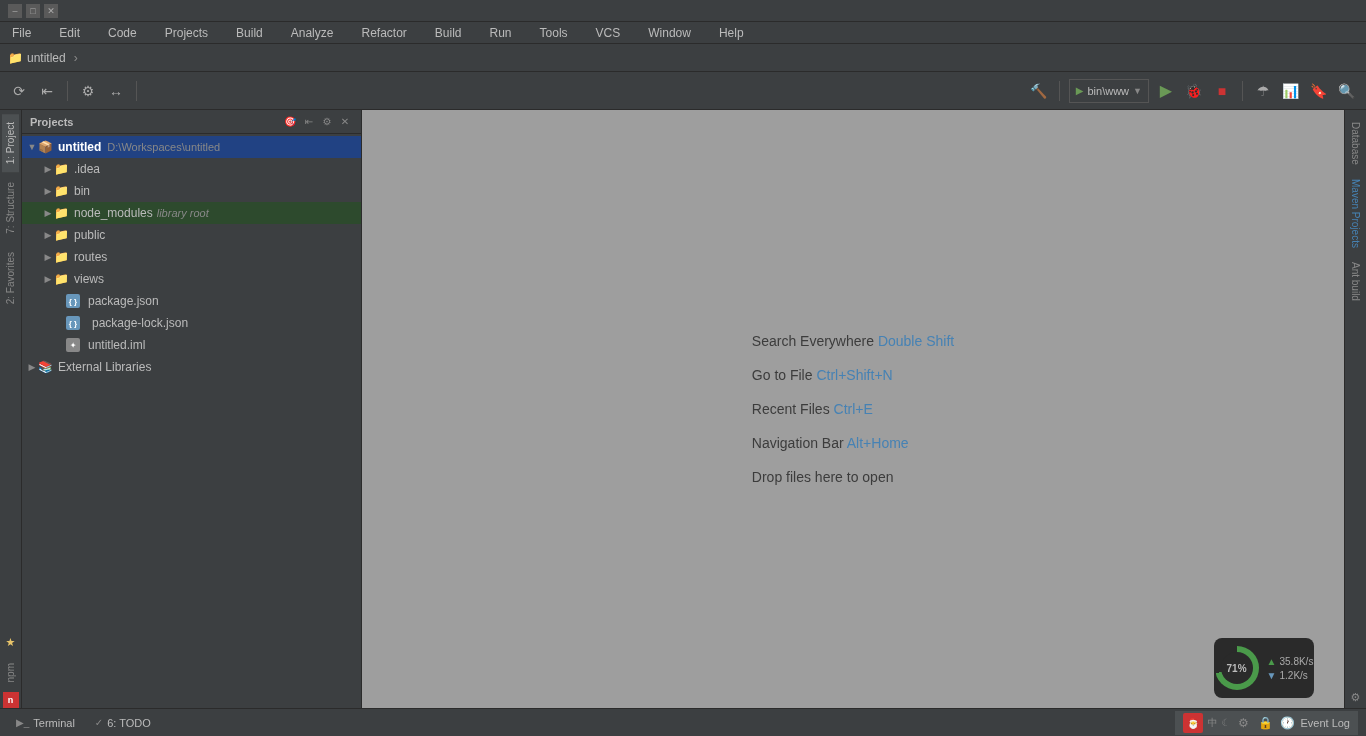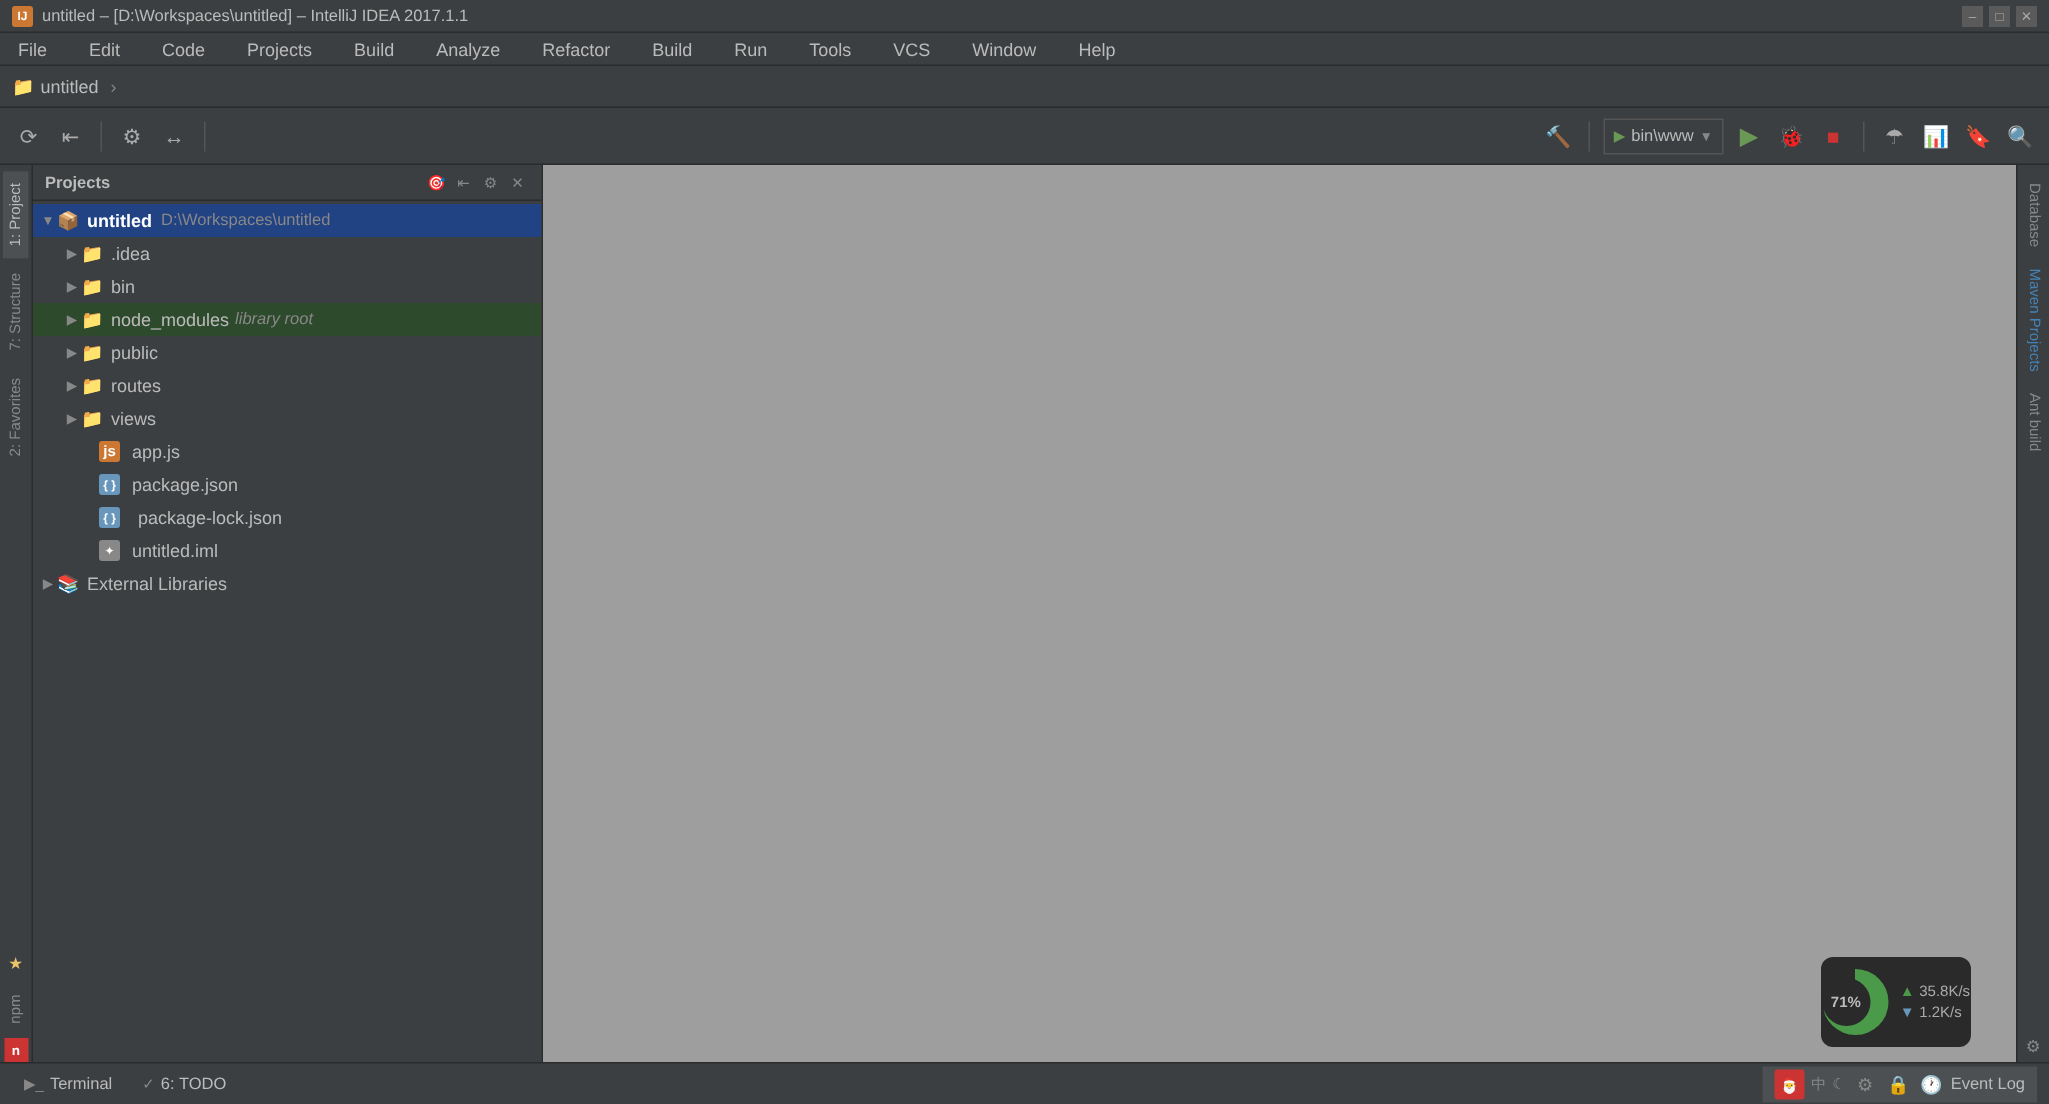--- a/index.html
+++ b/index.html
@@ -310,20 +310,21 @@
       justify-content: center;
       gap: 8px;
     }
     #cpu-circle {
       width: 44px;
       height: 44px;
       border-radius: 50%;
       background: conic-gradient(#4a9a4a 0% 71%, #2a2a2a 71% 100%);
       display: flex;
       align-items: center;
+      justify-content: center;
       position: relative;
     }
     #cpu-circle-inner {
       width: 32px;
       height: 32px;
       background: #2a2a2a;
       border-radius: 50%;
       display: flex;
       align-items: center;
       justify-content: center;
@@ -418,24 +419,20 @@
       color: #888;
       padding: 8px 3px;
       cursor: pointer;
       white-space: nowrap;
     }
   </style>
 </head>
 <body>
 
 <div id="title-bar">
-  <div id="title-bar-left">
-    <div id="title-bar-icon">IJ</div>
-    <span>untitled – [D:\Workspaces\untitled] – IntelliJ IDEA 2017.1.1</span>
-  </div>
   <div id="title-bar-controls">
     <button class="title-btn">–</button>
     <button class="title-btn">□</button>
     <button class="title-btn">✕</button>
   </div>
 </div>
 
 <div id="menu-bar">
   <span class="menu-item">File</span>
   <span class="menu-item">Edit</span>
@@ -546,25 +543,20 @@
         <span class="tree-icon folder-icon">📁</span>
         <span>routes</span>
       </div>
 
       <div class="tree-item" style="padding-left:20px;">
         <span class="tree-arrow">▶</span>
         <span class="tree-icon folder-icon">📁</span>
         <span>views</span>
       </div>
 
-      <div class="tree-item" style="padding-left:32px;">
-        <span class="tree-arrow"></span>
-        <span class="tree-icon js-icon" style="font-size:10px; background:#cc7832; color:white; width:14px; height:14px; display:inline-flex; align-items:center; justify-content:center; border-radius:2px; font-weight:bold;">js</span>
-        <span style="margin-left:4px;">app.js</span>
-      </div>
 
       <div class="tree-item" style="padding-left:32px;">
         <span class="tree-arrow"></span>
         <span class="tree-icon json-icon" style="font-size:10px; background:#6897bb; color:white; width:14px; height:14px; display:inline-flex; align-items:center; justify-content:center; border-radius:2px; font-weight:bold; font-size:8px;">{ }</span>
         <span style="margin-left:4px;">package.json</span>
       </div>
 
       <div class="tree-item" style="padding-left:32px;">
         <span class="tree-arrow"></span>
         <span class="tree-icon json-icon" style="font-size:10px; background:#6897bb; color:white; width:14px; height:14px; display:inline-flex; align-items:center; justify-content:center; border-radius:2px; font-weight:bold; font-size:8px;">{ }</span>
@@ -579,20 +571,37 @@
 
       <div class="tree-item">
         <span class="tree-arrow">▶</span>
         <span class="tree-icon" style="color:#5a8a5a; font-size:12px;">📚</span>
         <span>External Libraries</span>
       </div>
     </div>
   </div>
 
   <div id="editor-area">
+    <div id="editor-hints">
+      <div class="hint-line">
+        Search Everywhere <span class="hint-shortcut">Double Shift</span>
+      </div>
+      <div class="hint-line">
+        Go to File <span class="hint-shortcut">Ctrl+Shift+N</span>
+      </div>
+      <div class="hint-line">
+        Recent Files <span class="hint-shortcut">Ctrl+E</span>
+      </div>
+      <div class="hint-line">
+        Navigation Bar <span class="hint-shortcut">Alt+Home</span>
+      </div>
+      <div class="hint-line">
+        Drop files here to open
+      </div>
+    </div>
 
     <div id="cpu-widget">
       <div id="cpu-circle">
         <div id="cpu-circle-inner">71%</div>
       </div>
       <div id="cpu-stats">
         <div class="cpu-stat-line">
           <span class="stat-arrow-up">▲</span>
           <span>35.8K/s</span>
         </div>

